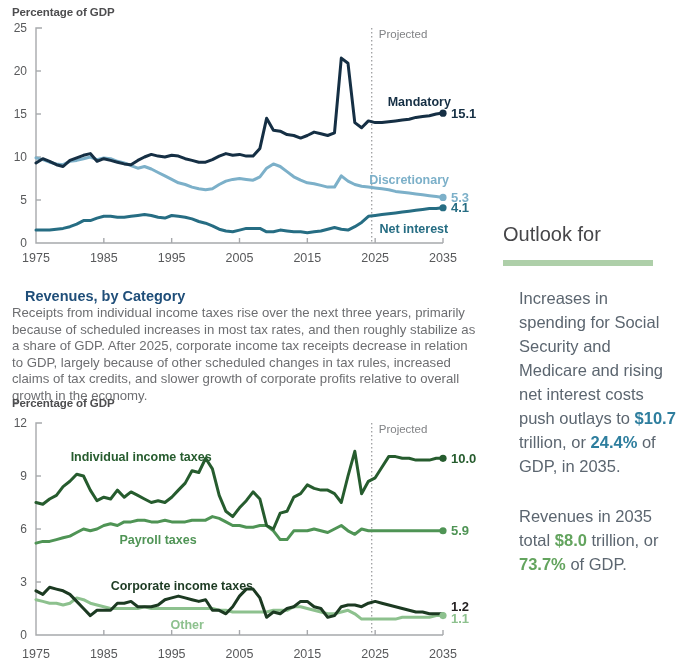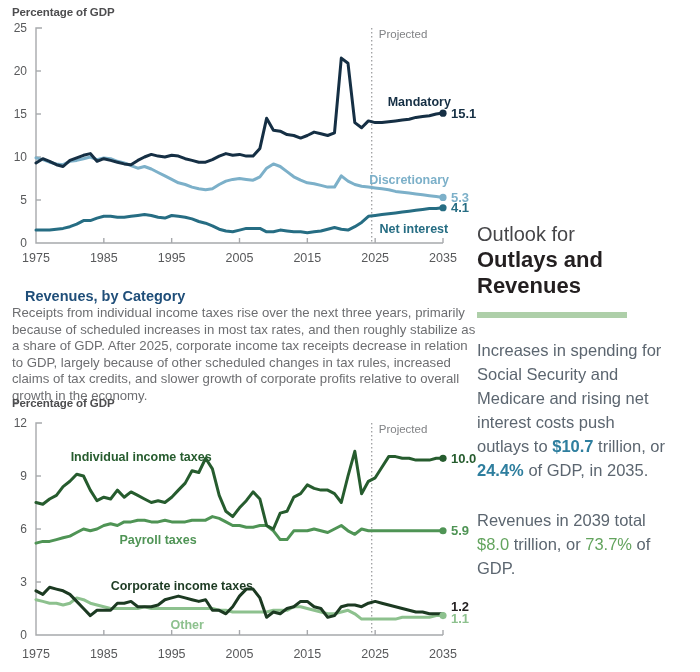--- a/index.html
+++ b/index.html
@@ -6,29 +6,29 @@
   .page{position:relative;width:700px;height:672px;background:#fff;overflow:hidden;
         font-family:"Liberation Sans",sans-serif;padding-left:38px;-webkit-font-smoothing:antialiased;}
   .axis-title{position:absolute;left:12px;font-size:11.5px;font-weight:bold;color:#4d4d4f;letter-spacing:-0.1px;}
   #axis-title-1{top:6px;}
   #axis-title-2{top:397px;}
   .chart-svg{position:absolute;left:0;display:block;}
   #chart1{top:20px;}
   #chart2{top:412px;}
   .rev-heading{position:absolute;left:25px;top:288px;margin:0;font-size:14.5px;font-weight:bold;color:#1f4e79;}
   .rev-body{position:absolute;left:12px;top:305px;width:466px;margin:0;font-size:13.2px;line-height:16.6px;color:#6d6e71;}
-  .sidebar{position:absolute;left:477px;top:222px;width:192px;}
+  .sidebar{position:absolute;left:503px;top:222px;width:192px;}
   .sb-kicker{font-size:20px;font-weight:400;color:#464649;line-height:25px;margin:0;}
   .sb-strong{font-size:22px;font-weight:bold;color:#231f20;line-height:26px;margin:0;width:165px;}
   .sb-rule{width:150px;height:6px;background:#aecfa9;margin-top:13px;}
-  .sb-p{font-size:16.5px;line-height:24px;color:#5c6670;margin:0;}
+  .sb-p{font-size:16.5px;line-height:24px;color:#5c6670;margin:16px;}
   #sb-p1{margin-top:20px;}
   #sb-p2{margin-top:26px;}
   .hl-teal{color:#2e7e9e;font-weight:bold;}
-  .hl-green{color:#63a45e;font-weight:normal;}
+  .hl-green{color:#63a45e;font-weight:bold;}
   svg text{font-family:"Liberation Sans",sans-serif;}
   .tick{font-size:12px;fill:#58595b;}
   .xtick{font-size:12.5px;fill:#58595b;}
   .slabel{font-size:12.5px;font-weight:bold;}
   .vlabel{font-size:13px;font-weight:bold;}
   .proj{font-size:11.5px;fill:#808285;}
 </style>
 </head>
 <body>
 
@@ -117,19 +117,18 @@
       <path d="M36.0 90.5 L42.8 92.3 L49.6 87.0 L56.4 83.4 L63.1 74.6 L69.9 69.3 L76.7 62.2 L83.5 64.0 L90.3 78.1 L97.0 88.7 L103.8 85.2 L110.6 87.0 L117.4 78.1 L124.2 85.2 L131.0 79.9 L137.8 83.4 L144.5 87.0 L151.3 90.5 L158.1 88.7 L164.9 90.5 L171.7 85.2 L178.4 78.1 L185.2 71.1 L192.0 58.7 L198.8 60.5 L205.6 46.3 L212.4 56.9 L219.2 83.4 L225.9 99.3 L232.7 104.6 L239.5 95.8 L246.3 88.7 L253.1 79.9 L259.9 87.0 L266.6 113.5 L273.4 117.0 L280.2 101.1 L287.0 99.3 L293.8 85.2 L300.6 81.7 L307.3 72.8 L314.1 76.4 L320.9 78.1 L327.7 78.1 L334.5 81.7 L341.3 90.5 L348.0 64.0 L354.8 39.3 L361.6 81.7 L368.4 69.3 L375.2 65.8 L381.9 55.2 L388.7 44.6 L395.5 44.6 L402.3 46.3 L409.1 46.3 L415.9 48.1 L422.6 48.1 L429.4 48.1 L436.2 46.3 L443.0 46.3" fill="none" stroke="#265c2e" stroke-width="3" stroke-linejoin="round" stroke-linecap="round"></path>
       <text x="141.14166666666665" y="48.56666666666669" text-anchor="middle" class="slabel" fill="#265c2e">Individual income taxes</text>
       <text x="451" y="50.83333333333334" class="vlabel" fill="#265c2e">10.0</text>
       <circle cx="443" cy="118.76666666666665" r="3.6" fill="#4f9455"></circle>
       <circle cx="443" cy="203.56666666666666" r="3.6" fill="#8dc18e"></circle>
       <circle cx="443" cy="46.33333333333334" r="3.6" fill="#265c2e"></circle>
     </svg>
 
   <aside class="sidebar">
     <p class="sb-kicker">Outlook for</p>
-    <p class="sb-strong">Outlays and Revenues</p>
     <div class="sb-rule"></div>
     <p class="sb-p" id="sb-p1"><span>Increases in spending for Social Security and Medicare and rising net interest costs push outlays to </span><span class="hl-teal">$10.7</span><span> trillion, or </span><span class="hl-teal">24.4%</span><span> of GDP, in 2035.</span></p>
-    <p class="sb-p" id="sb-p2"><span>Revenues in 2039 total </span><span class="hl-green">$8.0</span><span> trillion, or </span><span class="hl-green">73.7%</span><span> of GDP.</span></p>
+    <p class="sb-p" id="sb-p2"><span>Revenues in 2035 total </span><span class="hl-green">$8.0</span><span> trillion, or </span><span class="hl-green">73.7%</span><span> of GDP.</span></p>
   </aside>
 
 </div>
 
 </body></html>

